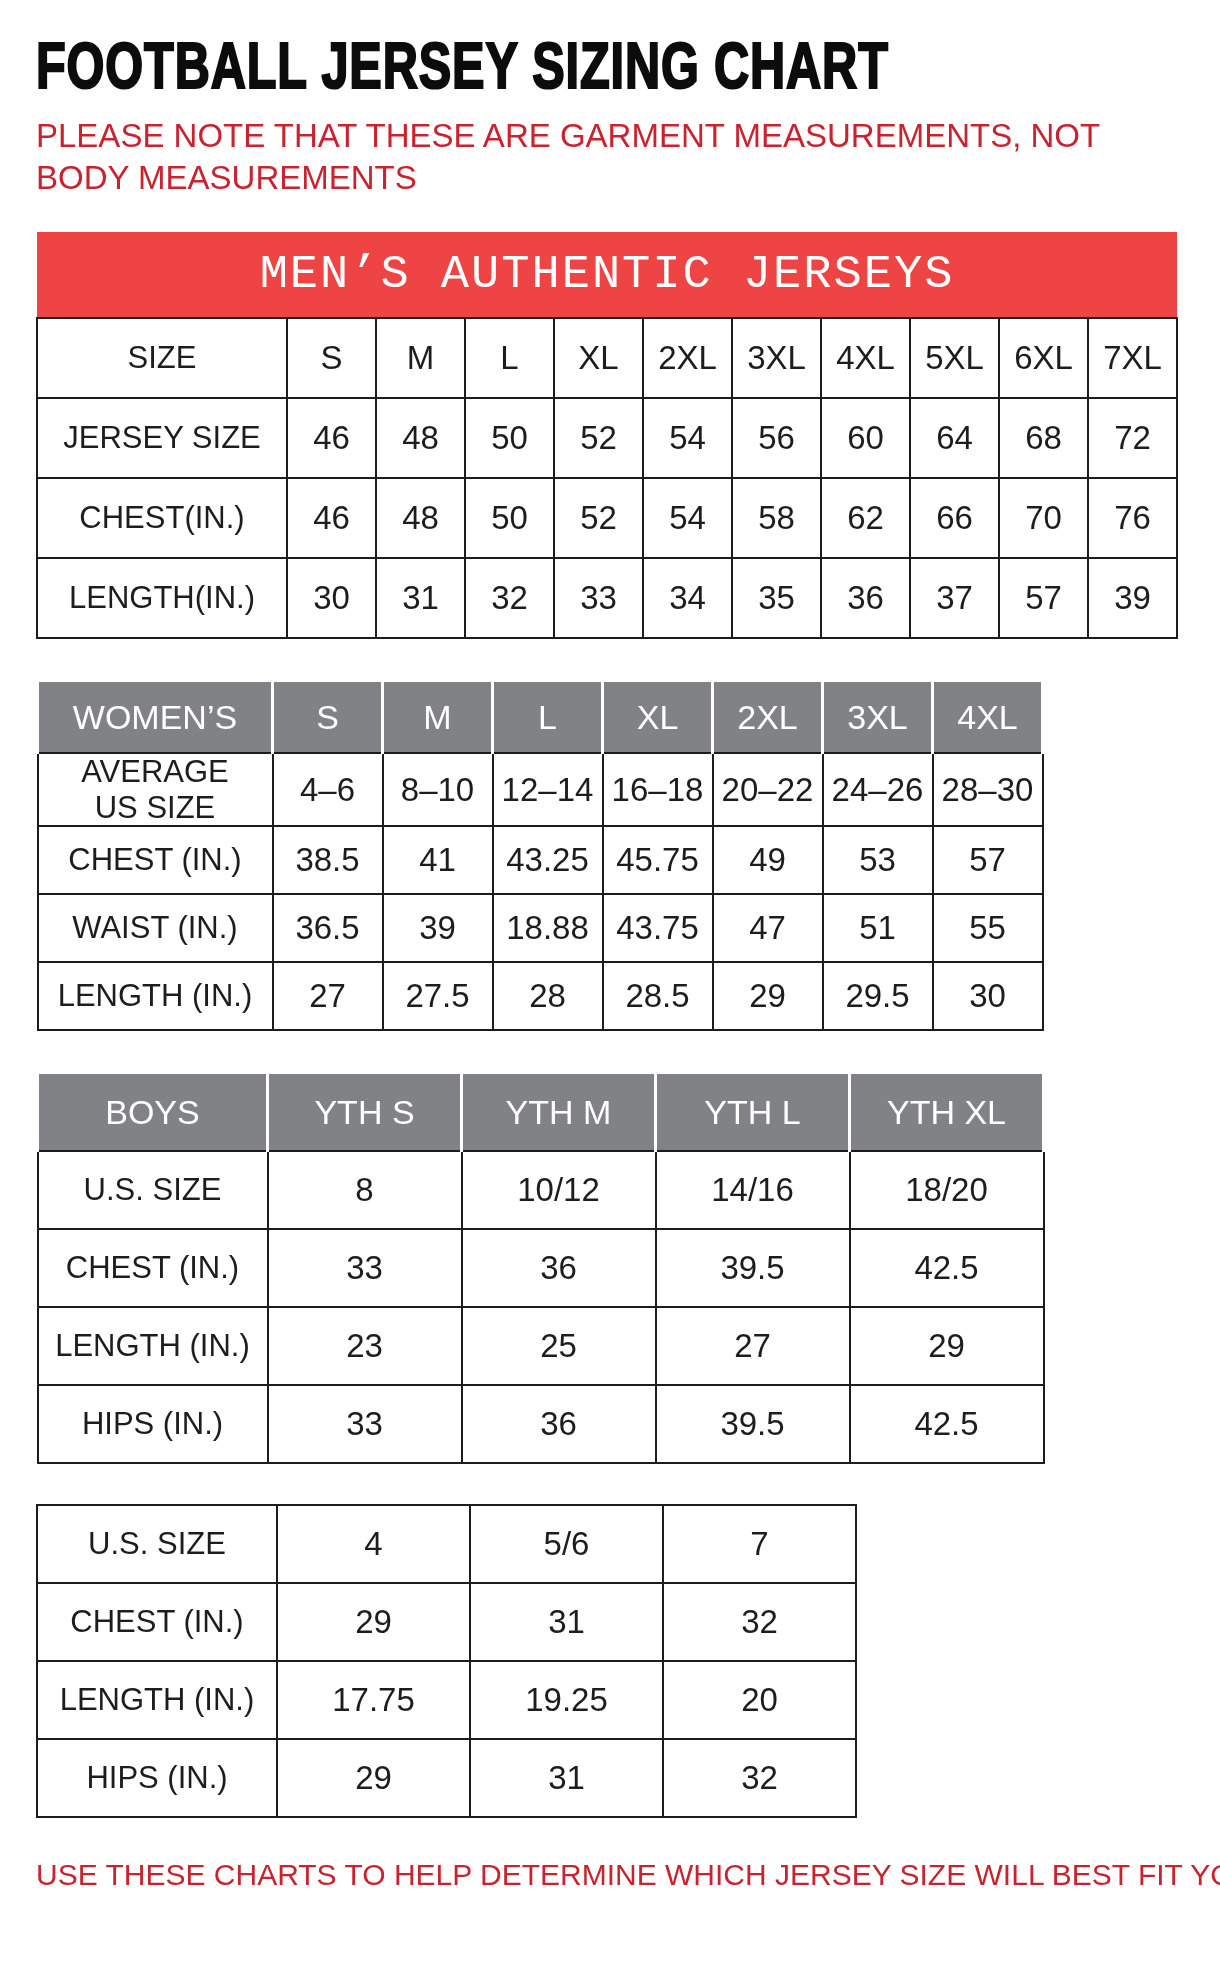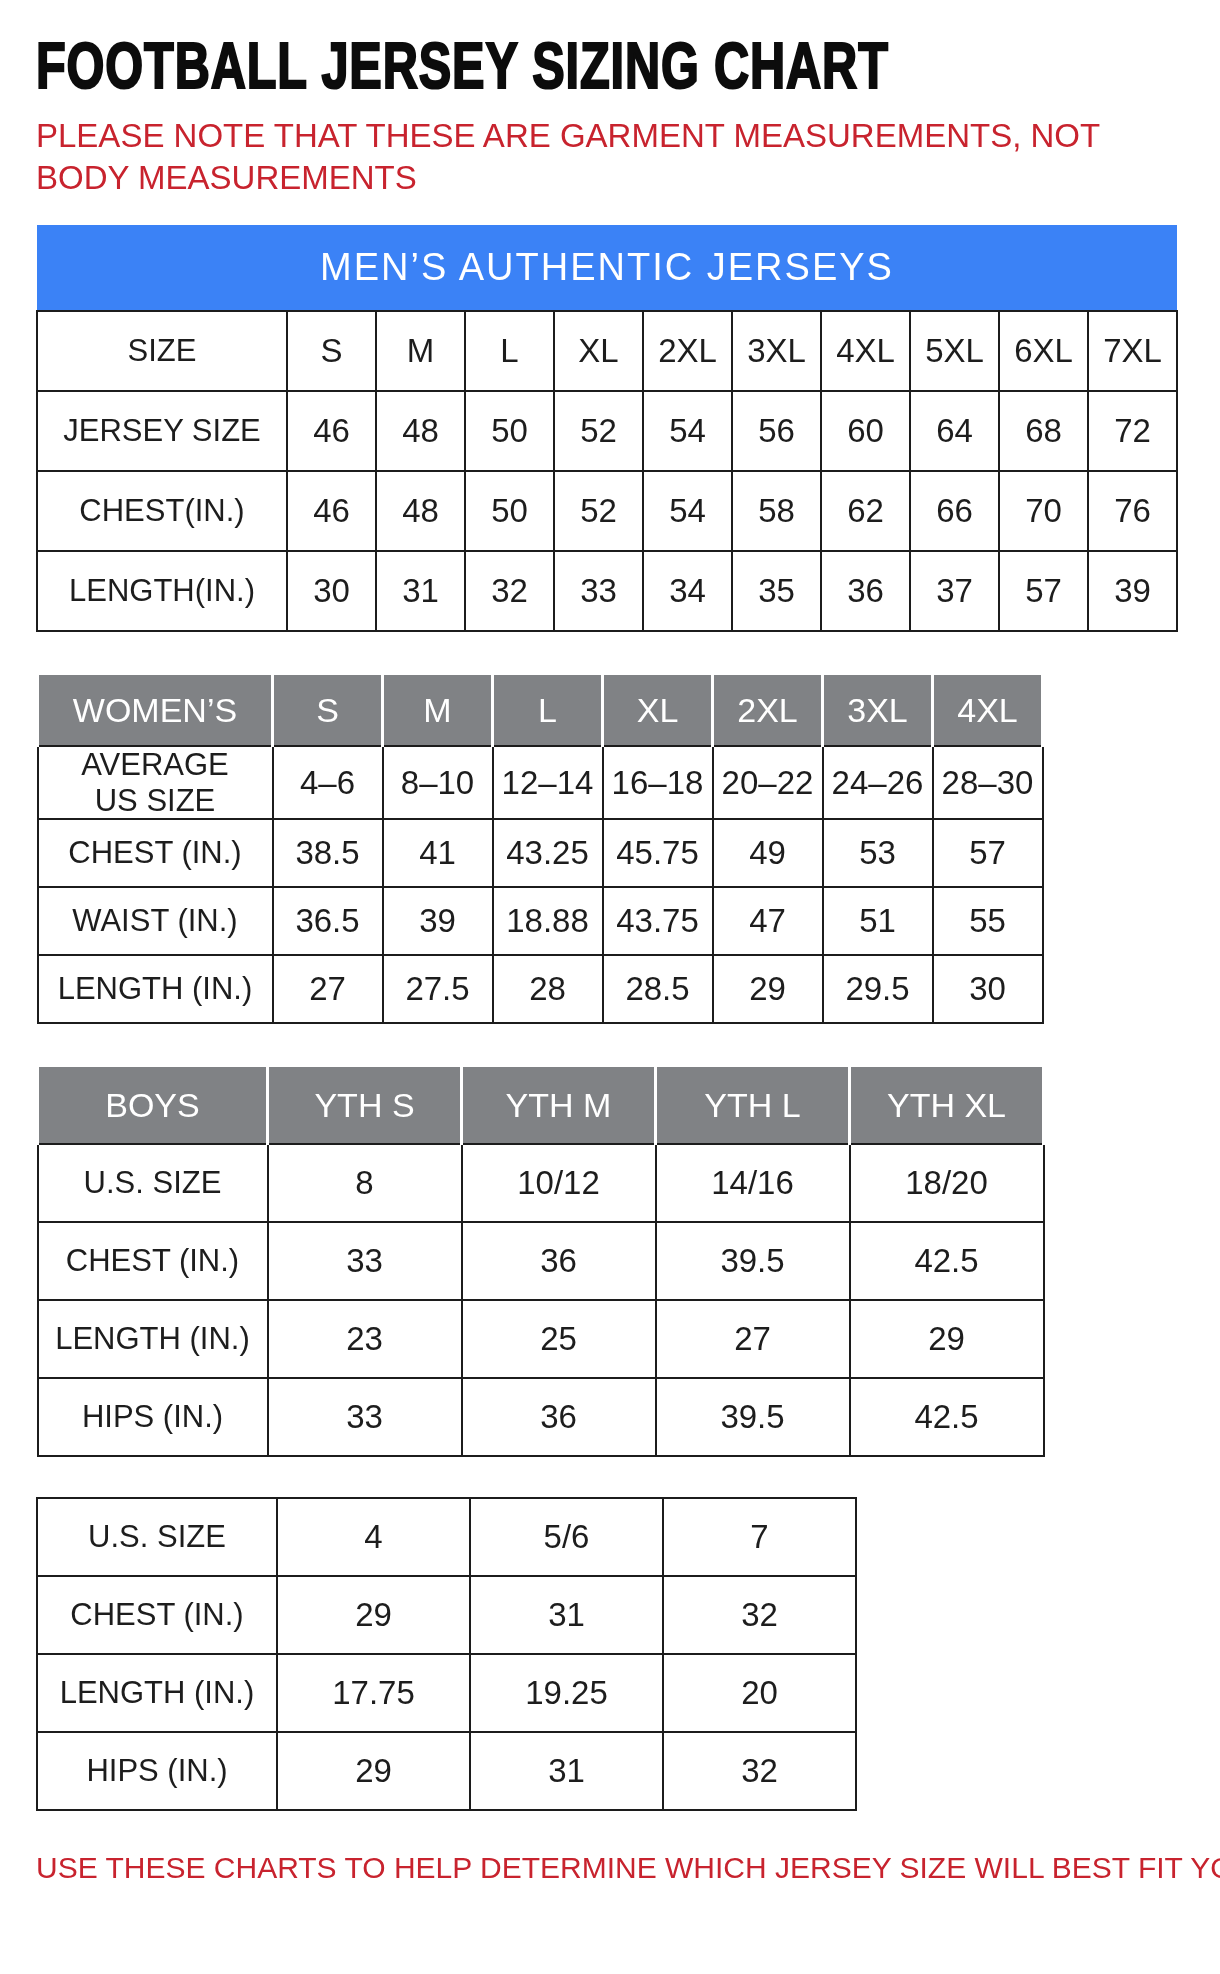--- a/index.html
+++ b/index.html
@@ -21,21 +21,21 @@
     -webkit-text-stroke: 2px #0c0c0c;
     transform: scale(0.84, 1.12);
     transform-origin: left top;
     white-space: nowrap;
     font-family: "Liberation Sans", sans-serif;
   }
   .note {
     color: #c8232e;
     font-size: 33px;
     line-height: 1.28;
-    margin: 0 0 26px 0;
+    margin: 0 0 33px 0;
     font-weight: 400;
   }
   .footer-note {
     color: #c8232e;
     font-size: 30px;
     margin: 6px 0 0 0;
     white-space: nowrap;
     font-weight: 400;
   }
 
@@ -62,26 +62,27 @@
     line-height: 1.15;
   }
   table.sz td.gray {
     background: #808285;
     color: #ffffff;
     border: 3px solid #ffffff;
     border-bottom: 2px solid #1c1c1c;
     font-size: 34px;
   }
   table.sz td.banner {
-    background: #3b82f6;
+    background: #ef4444;
     color: #ffffff;
     border: 0 solid #ffffff;
-    font-size: 38px;
+    font-size: 47px;
     letter-spacing: 2px;
     height: 86px;
+    font-family: Liberation Mono, monospace;
   }
 
   table.mens td { height: 80px; }
   table.mens td.banner { height: 86px; }
   table.womens td { height: 68px; }
   table.womens td.gray { height: 72px; }
   table.boys td { height: 78px; }
   table.preschool td { height: 78px; }
 
   col.c-lab-m { width: 250px; }

